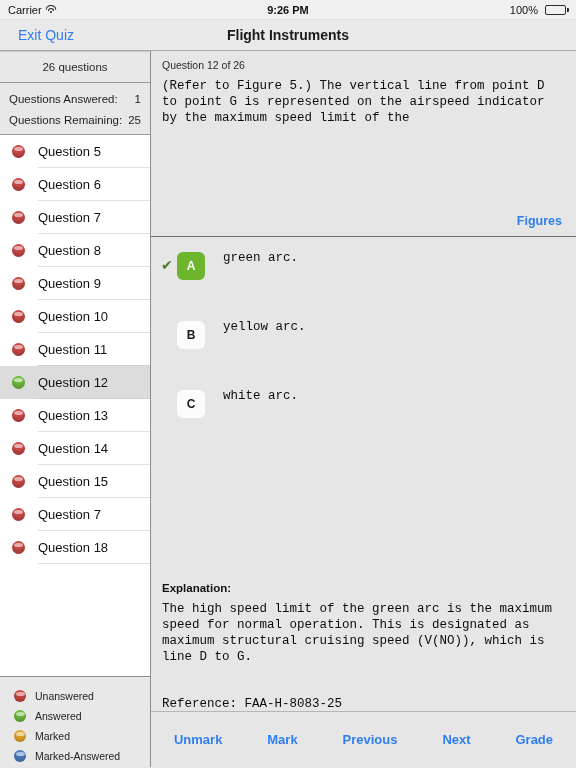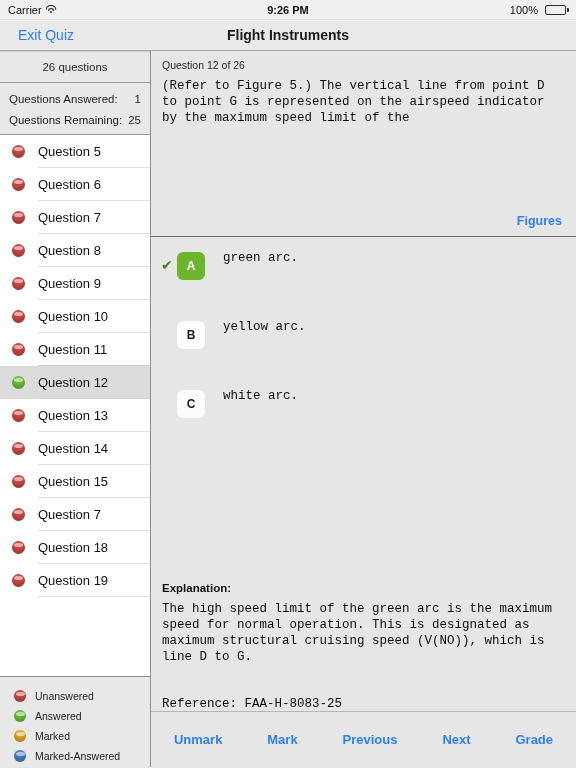--- a/index.html
+++ b/index.html
@@ -242,24 +242,20 @@
             <span class="qlabel">Question 15</span>
           </div>
           <div class="qrow">
             <span class="dot red"></span>
             <span class="qlabel">Question 7</span>
           </div>
           <div class="qrow">
             <span class="dot red"></span>
             <span class="qlabel">Question 18</span>
           </div>
-          <div class="qrow">
-            <span class="dot red"></span>
-            <span class="qlabel">Question 19</span>
-          </div>
         </div>
 
       <div class="legend" id="legend">
           <div class="leg-row">
             <span class="dot red"></span>
             <span class="leg-label">Unanswered</span>
           </div>
           <div class="leg-row">
             <span class="dot green"></span>
             <span class="leg-label">Answered</span>

